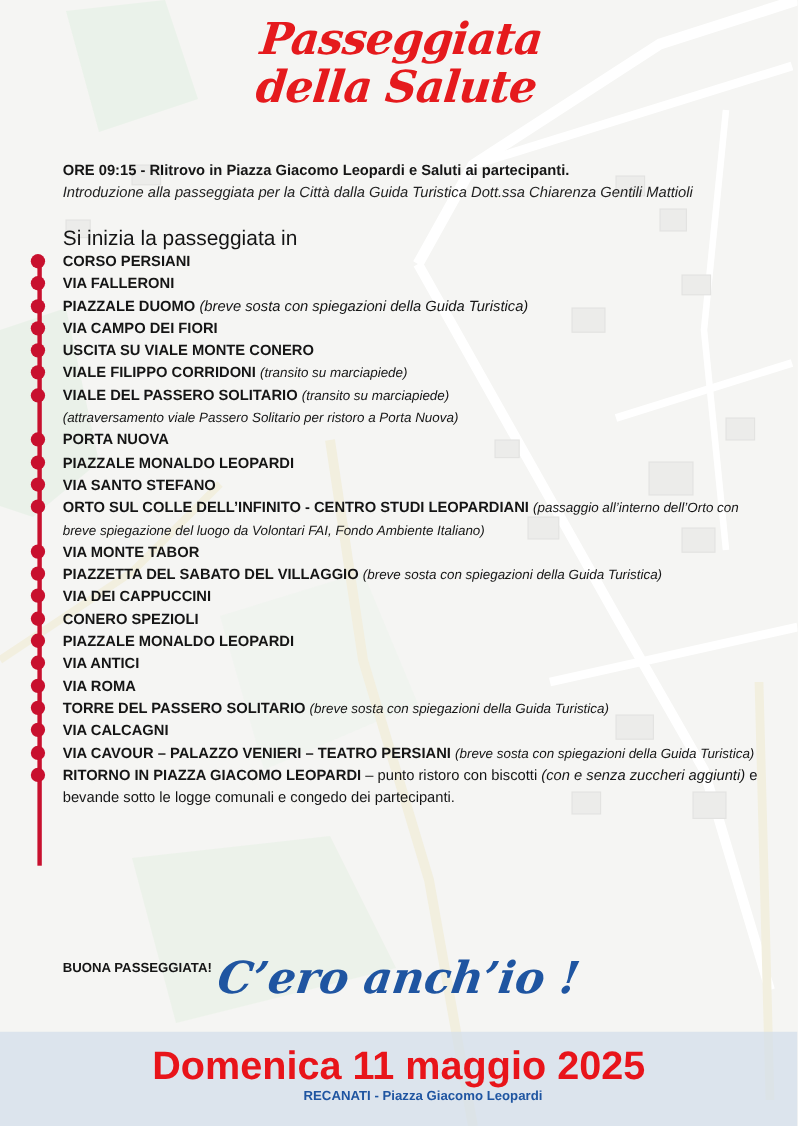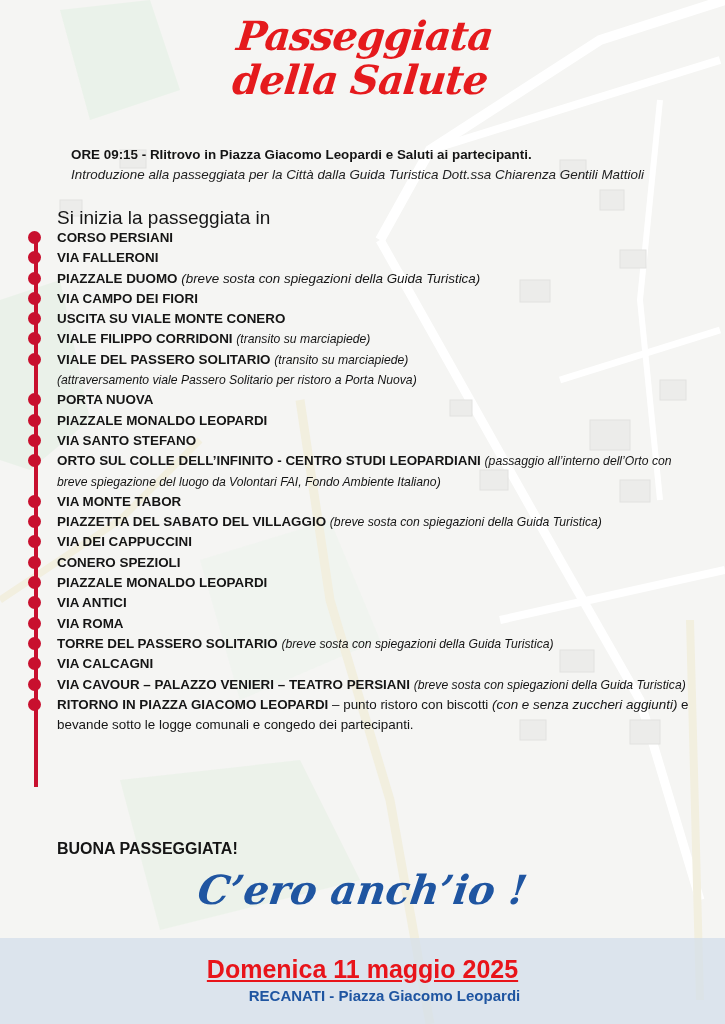--- a/index.html
+++ b/index.html
@@ -15,55 +15,55 @@
 
   .title {
     position: absolute; left: 0; right: 0; top: 14px; z-index: 2;
     text-align: center; color: #e51a1d;
     font-family: "DejaVu Serif", serif; font-style: italic; font-weight: bold;
     line-height: 44px; font-size: 40px; letter-spacing: -1px;
     transform: skewX(-6deg);
   }
   .title .line { display: block; }
 
-  .intro { position: absolute; left: 57px; top: 145px; z-index: 2; font-size: 13.4px; margin-left: 14px; }
+  .intro { position: absolute; left: 57px; top: 145px; z-index: 2; font-size: 13.4px; }
   .intro .bold { font-weight: bold; line-height: 20px; }
   .intro .ital { font-style: italic; line-height: 20px; color: #222; }
 
   .start-label { position: absolute; left: 57px; top: 208px; z-index: 2; font-size: 19px; line-height: 20px; }
 
   .timeline-bar {
     position: absolute; left: 34px; width: 4px; top: 237px; height: 550px;
     background: #c8102e; z-index: 2;
   }
   .stops { position: absolute; left: 57px; top: 228px; right: 30px; z-index: 2; }
   .stop { position: relative; font-size: 13.4px; line-height: 20.3px; }
   .stop .dot {
     position: absolute; left: -29px; top: 3px; width: 13px; height: 13px; border-radius: 50%;
     background: #c8102e;
   }
   .stop .name { font-weight: bold; }
   .stop .note { font-style: italic; font-size: 12.2px; }
   .stop .plain { }
   .stop .sub { display: block; font-style: italic; font-size: 12.2px; line-height: 20.3px; }
 
-  .closing { position: absolute; left: 57px; top: 840px; z-index: 2; font-weight: bold; font-size: 16px; }
+  .closing { position: absolute; left: 57px; top: 873px; z-index: 2; font-weight: bold; font-size: 12px; }
 
   .slogan {
     position: absolute; left: 0; right: 0; top: 866px; z-index: 2; text-align: center;
     color: #1f55a1; font-family: "DejaVu Serif", serif; font-style: italic; font-weight: bold;
     font-size: 40px; letter-spacing: 0px; transform: skewX(-8deg);
   }
 
   .footer {
     position: absolute; left: 0; right: 0; bottom: 0; height: 86px; z-index: 2;
     background: rgba(210, 222, 234, 0.72); text-align: center;
   }
-  .footer .date { color: #e8141a; font-weight: bold; font-size: 25px; margin-top: 14px; line-height: 34px; text-decoration: underline; }
-  .footer .place { color: #1f55a1; font-weight: bold; font-size: 15px; line-height: 20px; padding-left: 44px; }
+  .footer .date { color: #e8141a; font-weight: bold; font-size: 36px; margin-top: 14px; line-height: 34px; }
+  .footer .place { color: #1f55a1; font-weight: bold; font-size: 12px; line-height: 20px; padding-left: 44px; }
 </style>
 </head>
 <body>
 
 <div class="map-bg">
   <svg viewBox="0 0 725 1024" preserveAspectRatio="none">
     <rect x="0" y="0" width="725" height="1024" fill="#f5f5f3"></rect>
     <polygon points="60,10 150,0 180,90 90,120" fill="#e6f1e6" opacity="0.7"></polygon>
     <polygon points="0,300 60,280 90,420 30,470 0,460" fill="#e3efe3" opacity="0.6"></polygon>
     <polygon points="120,780 300,760 360,880 160,930" fill="#e6f0e4" opacity="0.6"></polygon>

